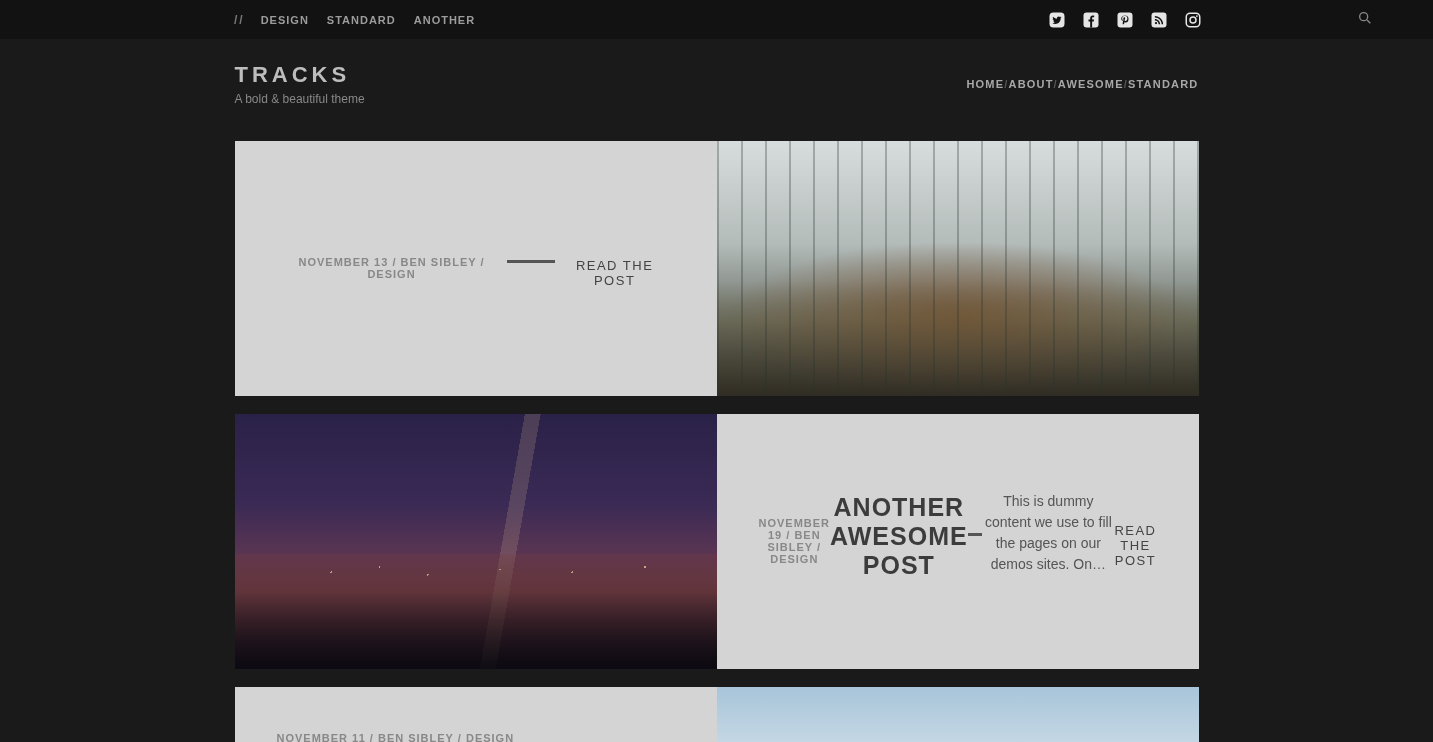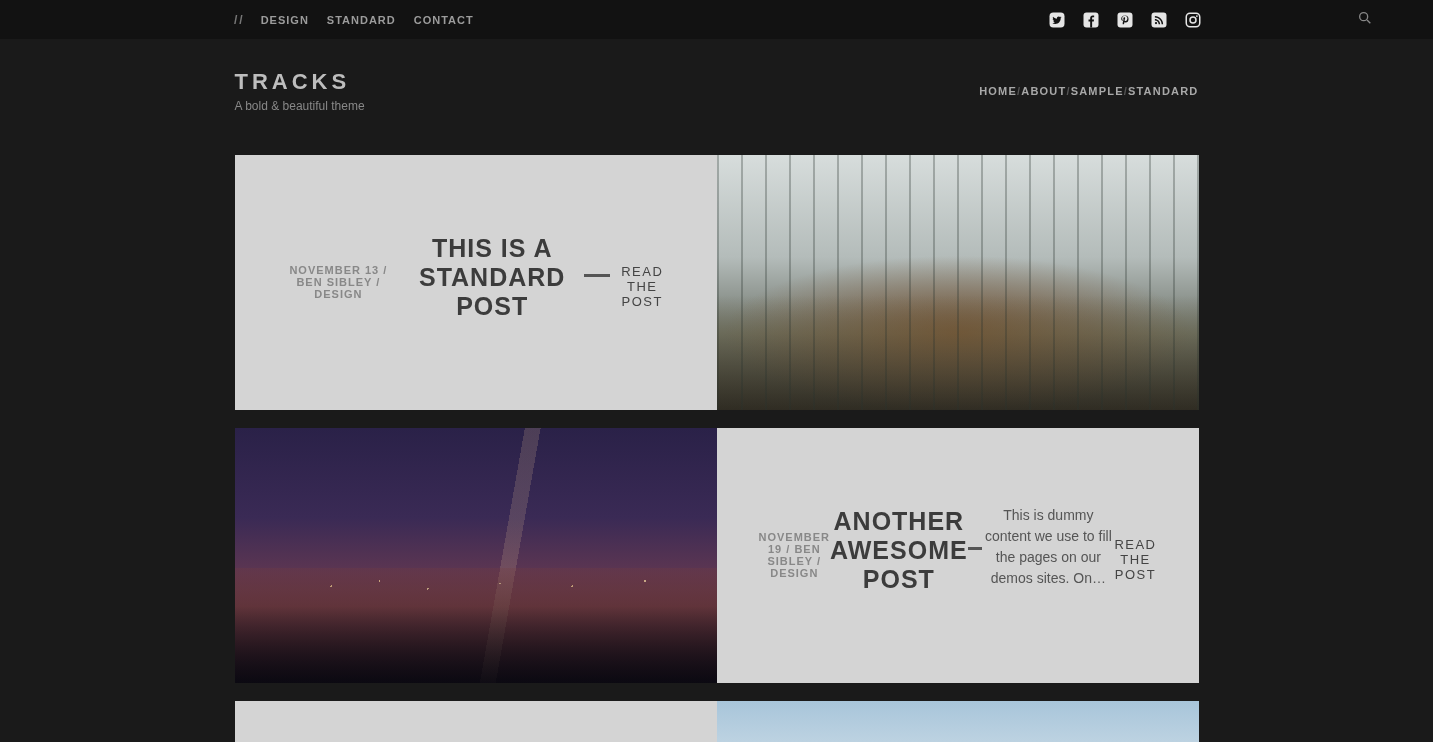--- a/index.html
+++ b/index.html
@@ -50,21 +50,21 @@
   .search-icon-wrap {
     margin-left: 140px;
     color: #888;
     cursor: pointer;
   }
   .search-icon-wrap svg { width: 16px; height: 16px; fill: #888; }
 
   
   .header {
     width: 964px;
-    margin: 12px auto;
+    margin: 5px auto;
     padding: 18px 0 30px;
     display: flex;
     align-items: center;
     justify-content: center;
   }
   .site-title {
     font-size: 22px;
     letter-spacing: 4px;
     font-weight: 700;
     color: #bdbdbd;
@@ -193,21 +193,21 @@
   }
 </style>
 </head>
 <body>
 
 <div class="topbar">
   <span class="topbar-slashes">//</span>
   <div class="topbar-cats">
     <a href="#">DESIGN</a>
     <a href="#">STANDARD</a>
-    <a href="#">CONTACT</a>
+    <a href="#">ANOTHER</a>
   </div>
   <div class="topbar-right">
     <span class="social-icon">
       <svg viewBox="0 0 24 24">
           <rect x="2" y="2" width="20" height="20" rx="5"></rect>
           <path fill="#121212" d="M18 8.3c-.4.2-.9.3-1.4.4.5-.3.9-.8 1.1-1.3-.5.3-1 .5-1.6.6-.5-.5-1.1-.8-1.8-.8-1.4 0-2.5 1.1-2.5 2.5 0 .2 0 .4.1.6-2.1-.1-3.9-1.1-5.2-2.6-.2.4-.3.8-.3 1.3 0 .9.4 1.6 1.1 2.1-.4 0-.8-.1-1.2-.3 0 1.2.9 2.2 2 2.5-.2.1-.4.1-.7.1-.2 0-.3 0-.5-.1.3 1 1.3 1.8 2.4 1.8-.9.7-2 1.1-3.2 1.1h-.6c1.1.7 2.5 1.1 3.9 1.1 4.7 0 7.3-3.9 7.3-7.3v-.3c.5-.4.9-.8 1.3-1.3z"></path>
         </svg>
     </span>
     <span class="social-icon">
       <svg viewBox="0 0 24 24">
@@ -250,38 +250,37 @@
 <div class="header">
   <div>
     <div class="site-title">TRACKS</div>
     <div class="site-tagline">A bold &amp; beautiful theme</div>
   </div>
   <div class="nav">
     <a href="#">HOME</a>
     <span class="sep">/</span>
     <a href="#">ABOUT</a>
     <span class="sep">/</span>
-    <a href="#">SAMPLE</a>
+    <a href="#">AWESOME</a>
     <span class="sep">/</span>
     <a href="#">STANDARD</a>
   </div>
 </div>
 
 <div class="container">
 
   <article class="post">
     <div class="post-text">
       <div class="post-meta">
         <span>NOVEMBER 13</span>
         <span> / </span>
         <span>BEN SIBLEY</span>
         <span> / </span>
         <span>DESIGN</span>
       </div>
-      <h2 class="post-title">THIS IS A STANDARD POST</h2>
       <div class="divider"></div>
       <a class="read-more">READ THE POST</a>
     </div>
     <div class="post-image img-forest"></div>
   </article>
 
   <article class="post reverse">
     <div class="post-text">
       <div class="post-meta">
         <span>NOVEMBER 19</span>

